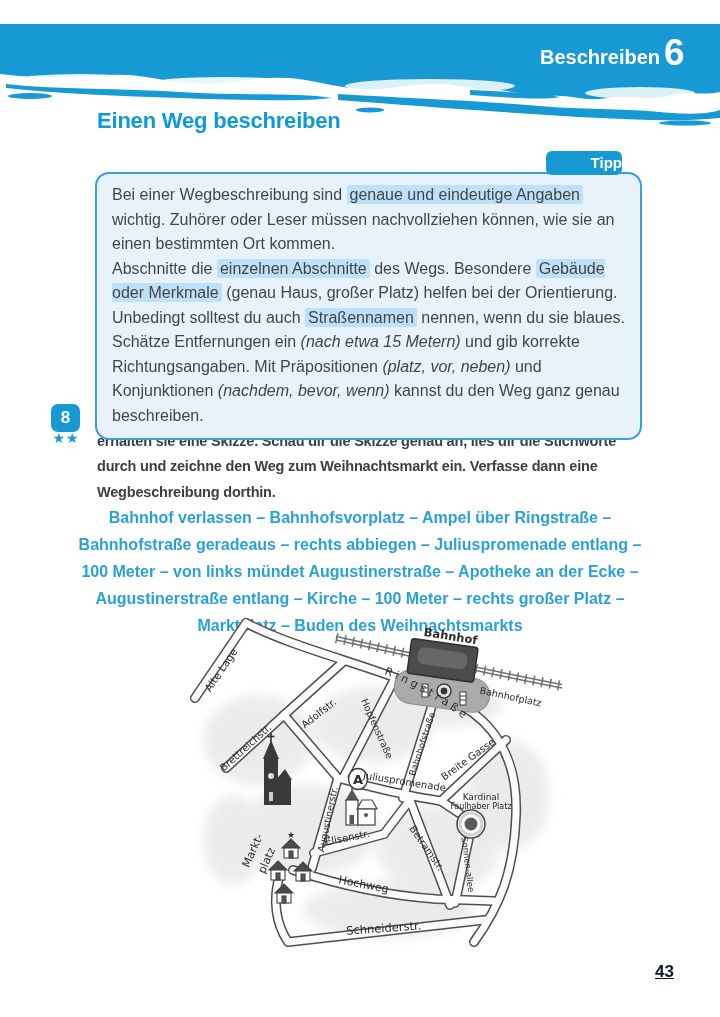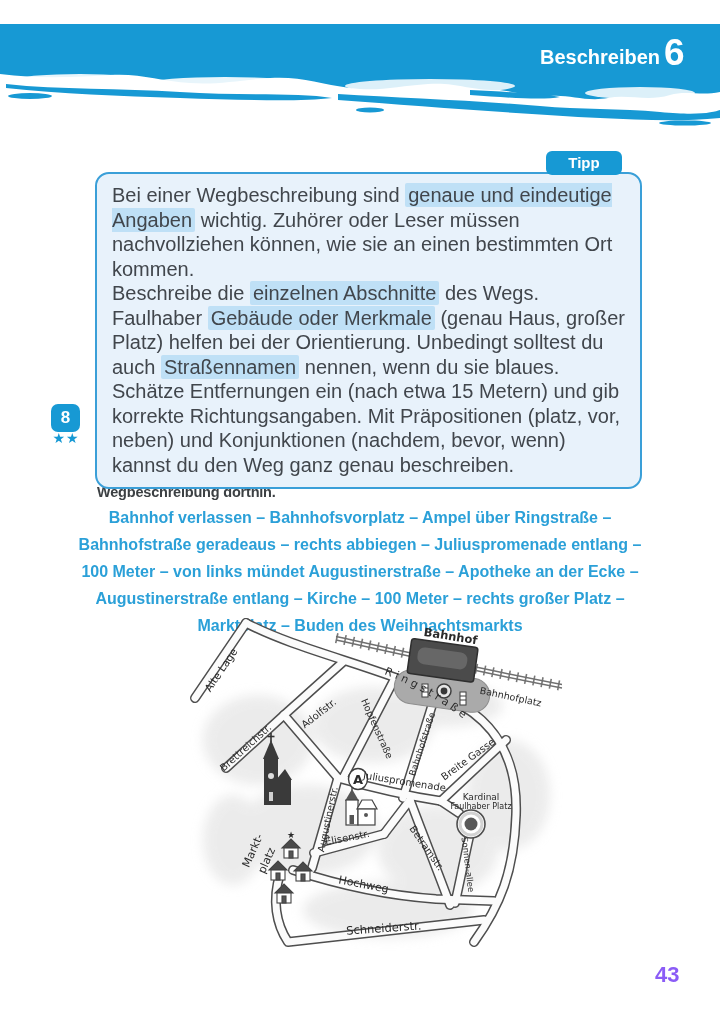--- a/index.html
+++ b/index.html
@@ -7,41 +7,41 @@
         font-family:"Liberation Sans",sans-serif;color:#3f4347;}
   
   .header{position:absolute;left:0;top:0;width:720px;height:110px;margin-top:24px;}
   .header svg{display:block;}
   .section-label{position:absolute;top:22px;left:540px;color:#ffffff;font-weight:bold;font-size:20px;}
   .section-number{position:absolute;top:8px;left:664px;color:#ffffff;font-weight:bold;font-size:37px;}
   
   .page-title{position:absolute;left:97px;top:108px;margin:0;color:#0f9ad7;font-size:22px;font-weight:bold;letter-spacing:-0.2px;}
   
   .tip-tab{position:absolute;left:546px;top:151px;width:76px;height:24px;background:#1799d4;border-radius:6px;
-           color:#fff;font-weight:bold;font-size:15px;text-align:center;line-height:24px;z-index:2;}
+           color:#fff;font-weight:bold;font-size:15px;text-align:right;line-height:24px;z-index:2;}
   .tip-box{position:absolute;left:95px;top:172px;width:513px;min-height:188px;background:#e8f2fb;
            border:2px solid #3a9fd8;border-radius:14px;padding:9px 15px 10px 15px;z-index:1;
-           font-size:20px;line-height:24.5px;color:#41464c;}
+           font-size:16px;line-height:24.5px;color:#41464c;}
   .tip-box p{margin:0;}
   .hl{background:#bfe0f6;padding:1px 3px;border-radius:2px;}
-  .it{}
+  .it{font-style:italic;}
   
   .ex-badge{position:absolute;left:51px;top:404px;width:29px;height:28px;background:#1799d4;border-radius:7px;
             color:#fff;font-weight:bold;font-size:17px;text-align:center;line-height:28px;}
   .ex-stars{position:absolute;left:45px;top:430px;width:42px;text-align:center;color:#1799d4;font-size:14px;letter-spacing:1px;}
   .ex-text{position:absolute;left:97px;top:403px;width:546px;margin:0;font-weight:bold;font-size:14.5px;
            line-height:25.5px;color:#3c4043;letter-spacing:-0.2px;}
   
   .keywords{position:absolute;left:78px;top:504px;width:564px;text-align:center;color:#2ba0d8;
             font-size:16px;line-height:27px;font-weight:bold;}
   
   .map-figure{position:absolute;left:188px;top:610px;margin:0;}
   .map-figure text{font-family:"DejaVu Sans",sans-serif;fill:#2b2b2b;}
   
-  .page-number{position:absolute;left:655px;top:962px;font-weight:bold;font-size:22px;color:#8b5cf6;}
+  .page-number{position:absolute;left:655px;top:962px;font-weight:bold;font-size:17px;color:#0f172a;text-decoration:underline;}
 </style>
 </head>
 <body>
 
 <div class="page">
 
   <div class="header">
     <svg width="720" height="110" viewBox="0 0 720 110">
       <path fill="#1799d4" d="M0,0 H720 V68 C700,72 686,66 670,71 C648,78 628,70 608,74
         C586,78 568,70 550,72 C528,74 512,66 496,66 C468,66 456,58 428,60 C398,62 378,68 350,64
@@ -56,26 +56,27 @@
       <path fill="#1799d4" d="M338,70 C400,74 470,76 540,82 C580,86 620,84 660,88 C700,92 714,88 720,86 L720,94 C680,98 640,96 600,94 C520,90 420,82 338,76 Z"></path>
       <path fill="#1799d4" d="M470,66 C510,68 545,70 560,73 C545,76 510,74 470,71 Z"></path>
       <ellipse cx="30" cy="72" rx="22" ry="3" fill="#1799d4"></ellipse>
       <ellipse cx="370" cy="86" rx="14" ry="2.4" fill="#1799d4"></ellipse>
       <ellipse cx="685" cy="99" rx="26" ry="2.6" fill="#1799d4"></ellipse>
     </svg>
     <div class="section-label">Beschreiben</div>
     <div class="section-number">6</div>
   </div>
 
+  <h1 class="page-title">Einen Weg beschreiben</h1>
 
   <div class="tip-tab">Tipp</div>
   <div class="tip-box">
     <div>
         <p><span>Bei einer Wegbeschreibung sind </span><span class="hl">genaue und eindeutige Angaben</span><span> wichtig. Zuhörer oder Leser müssen nachvollziehen können, wie sie an einen bestimmten Ort kommen.</span></p>
-        <p><span>Beschreibe die </span><span class="hl">einzelnen Abschnitte</span><span> des Wegs. Faulhaber </span><span class="hl">Gebäude oder Merkmale</span><span> (genau Haus, großer Platz) helfen bei der Orientierung. Unbedingt solltest du auch </span><span class="hl">Straßennamen</span><span> nennen, wenn du sie blaues.</span></p>
+        <p><span>Abschnitte die </span><span class="hl">einzelnen Abschnitte</span><span> des Wegs. Besondere </span><span class="hl">Gebäude oder Merkmale</span><span> (genau Haus, großer Platz) helfen bei der Orientierung. Unbedingt solltest du auch </span><span class="hl">Straßennamen</span><span> nennen, wenn du sie blaues.</span></p>
         <p><span>Schätze Entfernungen ein </span><span class="it">(nach etwa 15 Metern)</span><span> und gib korrekte Richtungs­angaben. Mit Präpositionen </span><span class="it">(platz, vor, neben)</span><span> und Konjunktionen </span><span class="it">(nachdem, bevor, wenn)</span><span> kannst du den Weg ganz genau beschreiben.</span></p>
       </div>
   </div>
 
   <div class="ex-badge">8</div>
   <div class="ex-stars">★★</div>
   <p class="ex-text">Familie Weiß möchte den Walburger Weihnachtsmarkt besuchen. Am Bahnhof erhalten sie eine Skizze. Schau dir die Skizze genau an, lies dir die Stichworte durch und zeichne den Weg zum Weihnachtsmarkt ein. Verfasse dann eine Wegbeschreibung dorthin.</p>
 
   <div class="keywords"><span>Bahnhof verlassen – Bahnhofsvorplatz – Ampel über Ringstraße –</span><br><span>Bahnhofstraße geradeaus – rechts abbiegen – Juliuspromenade entlang –</span><br><span>100 Meter – von links mündet Augustinerstraße – Apotheke an der Ecke –</span><br><span>Augustinerstraße entlang – Kirche – 100 Meter – rechts großer Platz –</span><br><span>Marktplatz – Buden des Weihnachtsmarkts</span></div>
 

